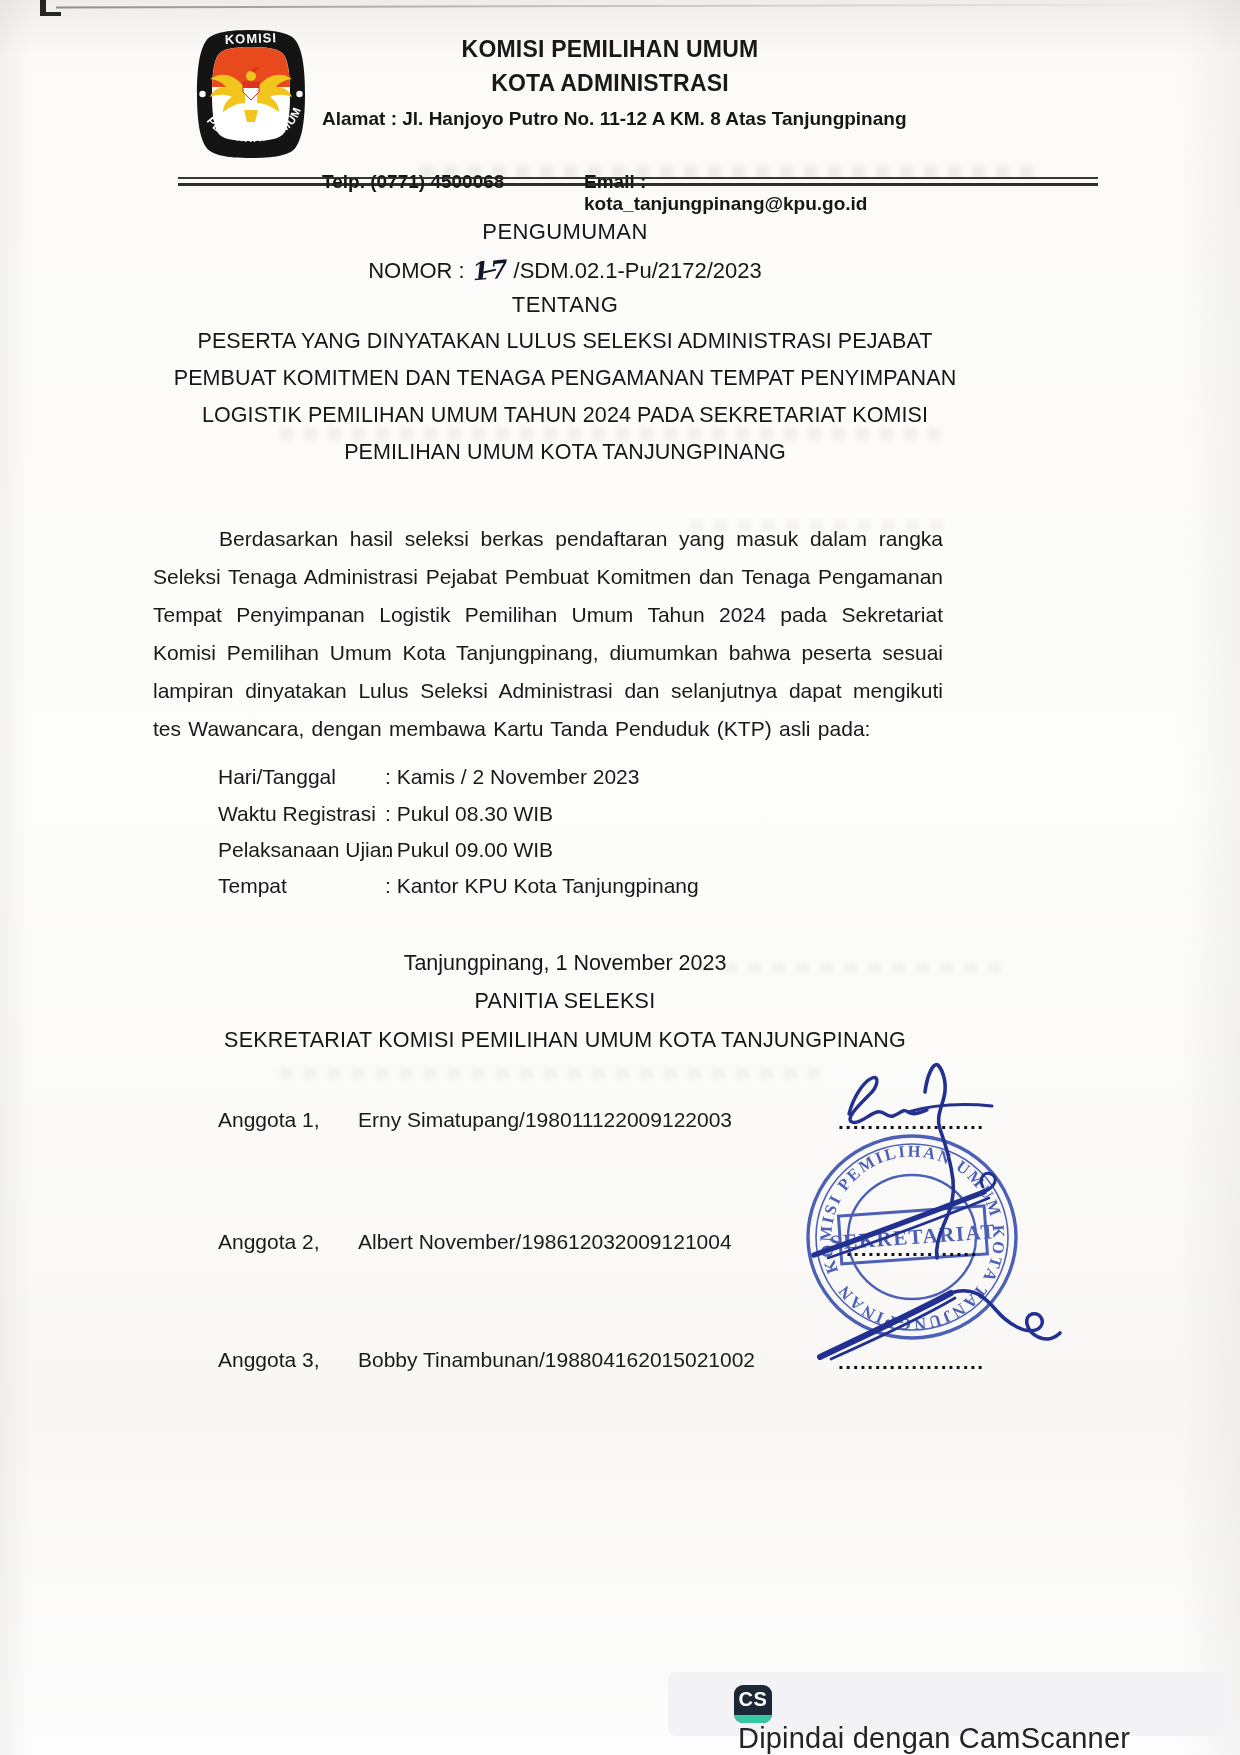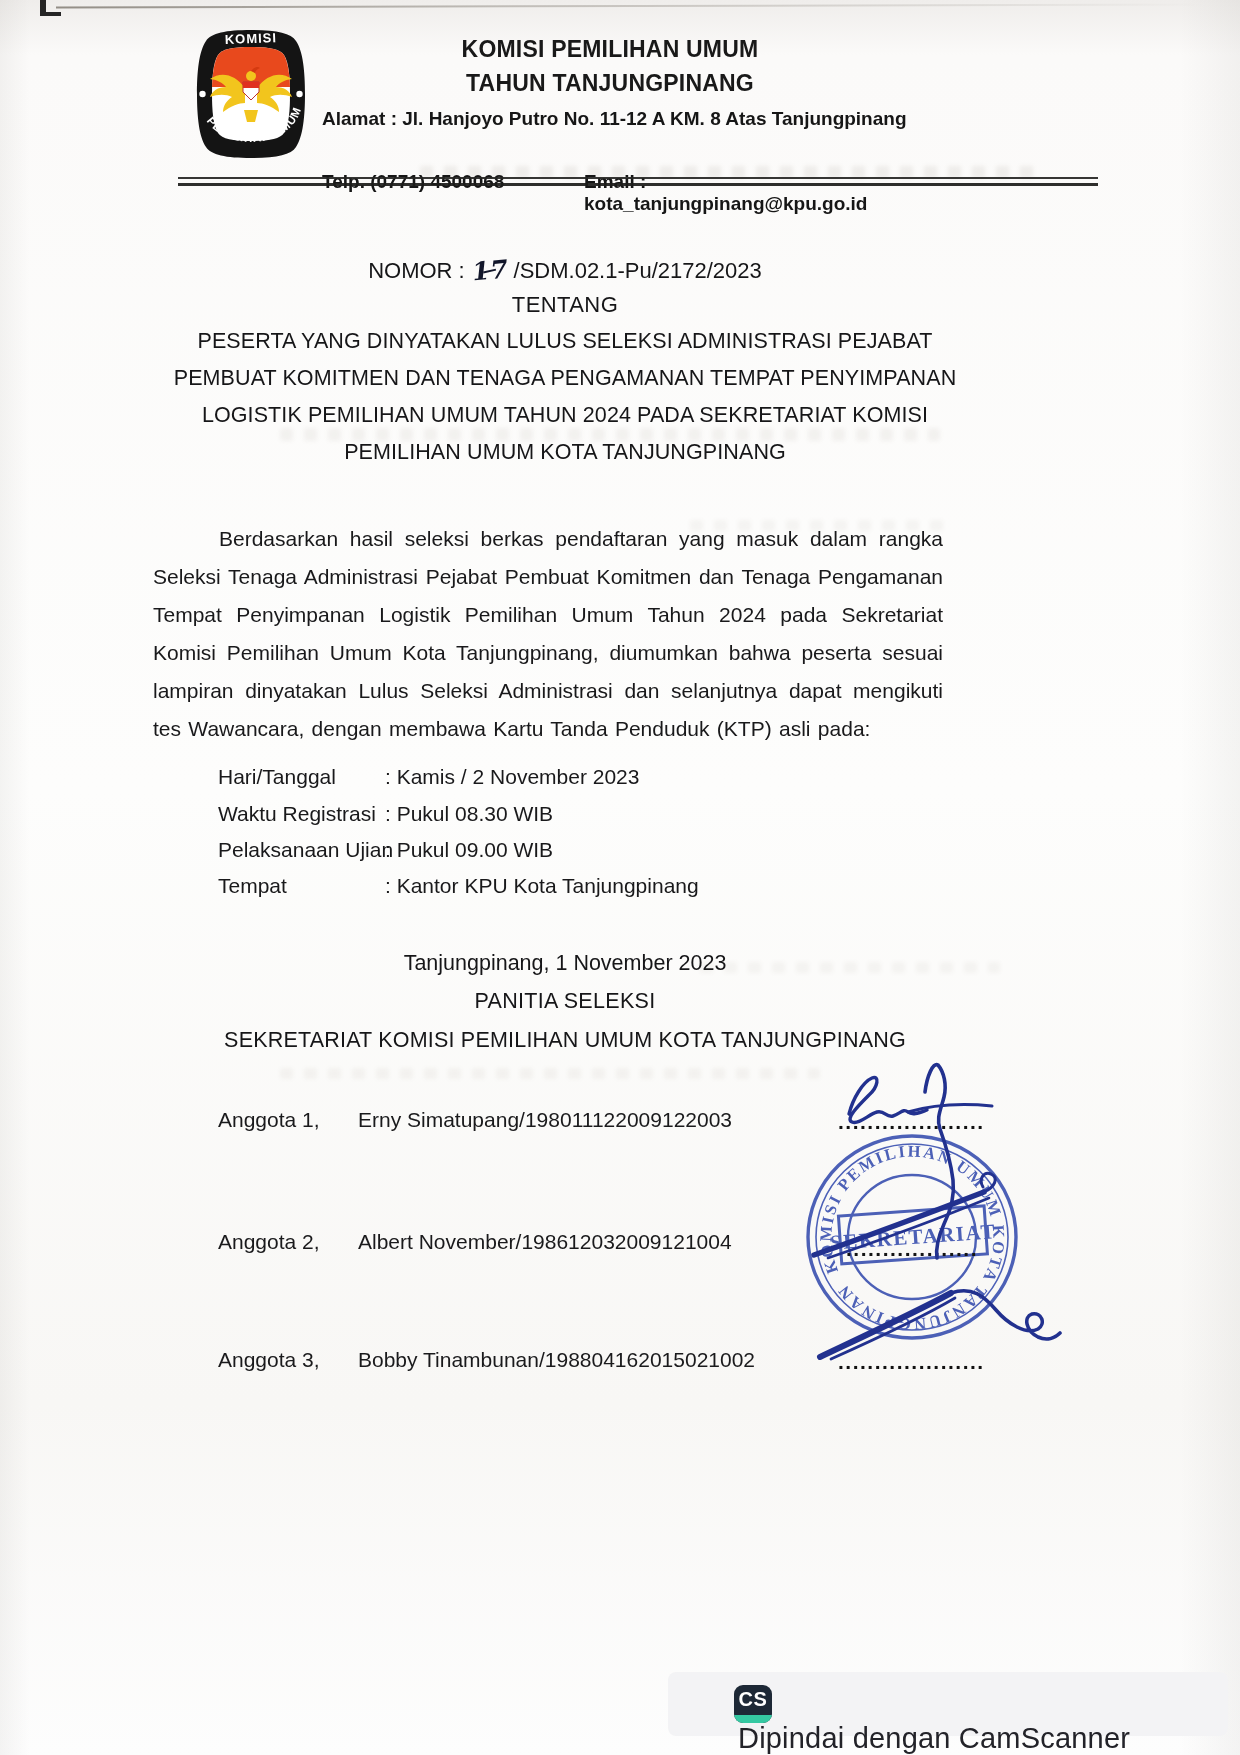--- a/index.html
+++ b/index.html
@@ -88,30 +88,31 @@
       </g>
       <text x="61" y="17" text-anchor="middle" font-family="Liberation Sans, sans-serif" font-size="13" font-weight="700" fill="#ffffff" letter-spacing="1" transform="rotate(-2 61 17)">KOMISI</text>
       <path id="logoBottomArc" d="M 12 86 C 26 126 96 126 110 86" fill="none"></path>
       <text font-family="Liberation Sans, sans-serif" font-size="11.5" font-weight="700" fill="#ffffff" letter-spacing="1">
         <textPath href="#logoBottomArc" startOffset="8%">PEMILIHAN UMUM</textPath>
       </text>
     </svg>
 
     <div class="abs org-block">
       <div class="org-line">KOMISI PEMILIHAN UMUM</div>
-      <div class="org-line">TAHUN TANJUNGPINANG</div>
+      <div class="org-line">KOTA ADMINISTRASI</div>
     </div>
     <div class="abs addr-line">Alamat : Jl. Hanjoyo Putro No. 11-12 A KM. 8 Atas Tanjungpinang</div>
     <div class="abs contact-row">
       <span>Telp. (0771) 4500068</span>
       <span class="contact-email">Email : kota_tanjungpinang@kpu.go.id</span>
     </div>
     <div class="abs double-rule"></div>
   </div>
 
+  <div class="abs t-center heading">PENGUMUMAN</div>
   <div class="abs t-center nomor">
     <span>NOMOR :</span><span class="hand-number"><span>17</span><i class="seven-cross"></i></span><span>/SDM.02.1-Pu/2172/2023</span>
   </div>
   <div class="abs t-center subject1">PESERTA YANG DINYATAKAN LULUS SELEKSI ADMINISTRASI PEJABAT</div>
   <div class="abs t-center tentang">TENTANG</div>
   <div class="abs t-center subject2">PEMBUAT KOMITMEN DAN TENAGA PENGAMANAN TEMPAT PENYIMPANAN</div>
   <div class="abs t-center subject3">LOGISTIK PEMILIHAN UMUM TAHUN 2024 PADA SEKRETARIAT KOMISI</div>
   <div class="abs t-center subject4">PEMILIHAN UMUM KOTA TANJUNGPINANG</div>
 
   <div class="abs paragraph">Berdasarkan hasil seleksi berkas pendaftaran yang masuk dalam rangka Seleksi Tenaga Administrasi Pejabat Pembuat Komitmen dan Tenaga Pengamanan Tempat Penyimpanan Logistik Pemilihan Umum Tahun 2024 pada Sekretariat Komisi Pemilihan Umum Kota Tanjungpinang, diumumkan bahwa peserta sesuai lampiran dinyatakan Lulus Seleksi Administrasi dan selanjutnya dapat mengikuti tes Wawancara, dengan membawa Kartu Tanda Penduduk (KTP) asli pada:</div>

